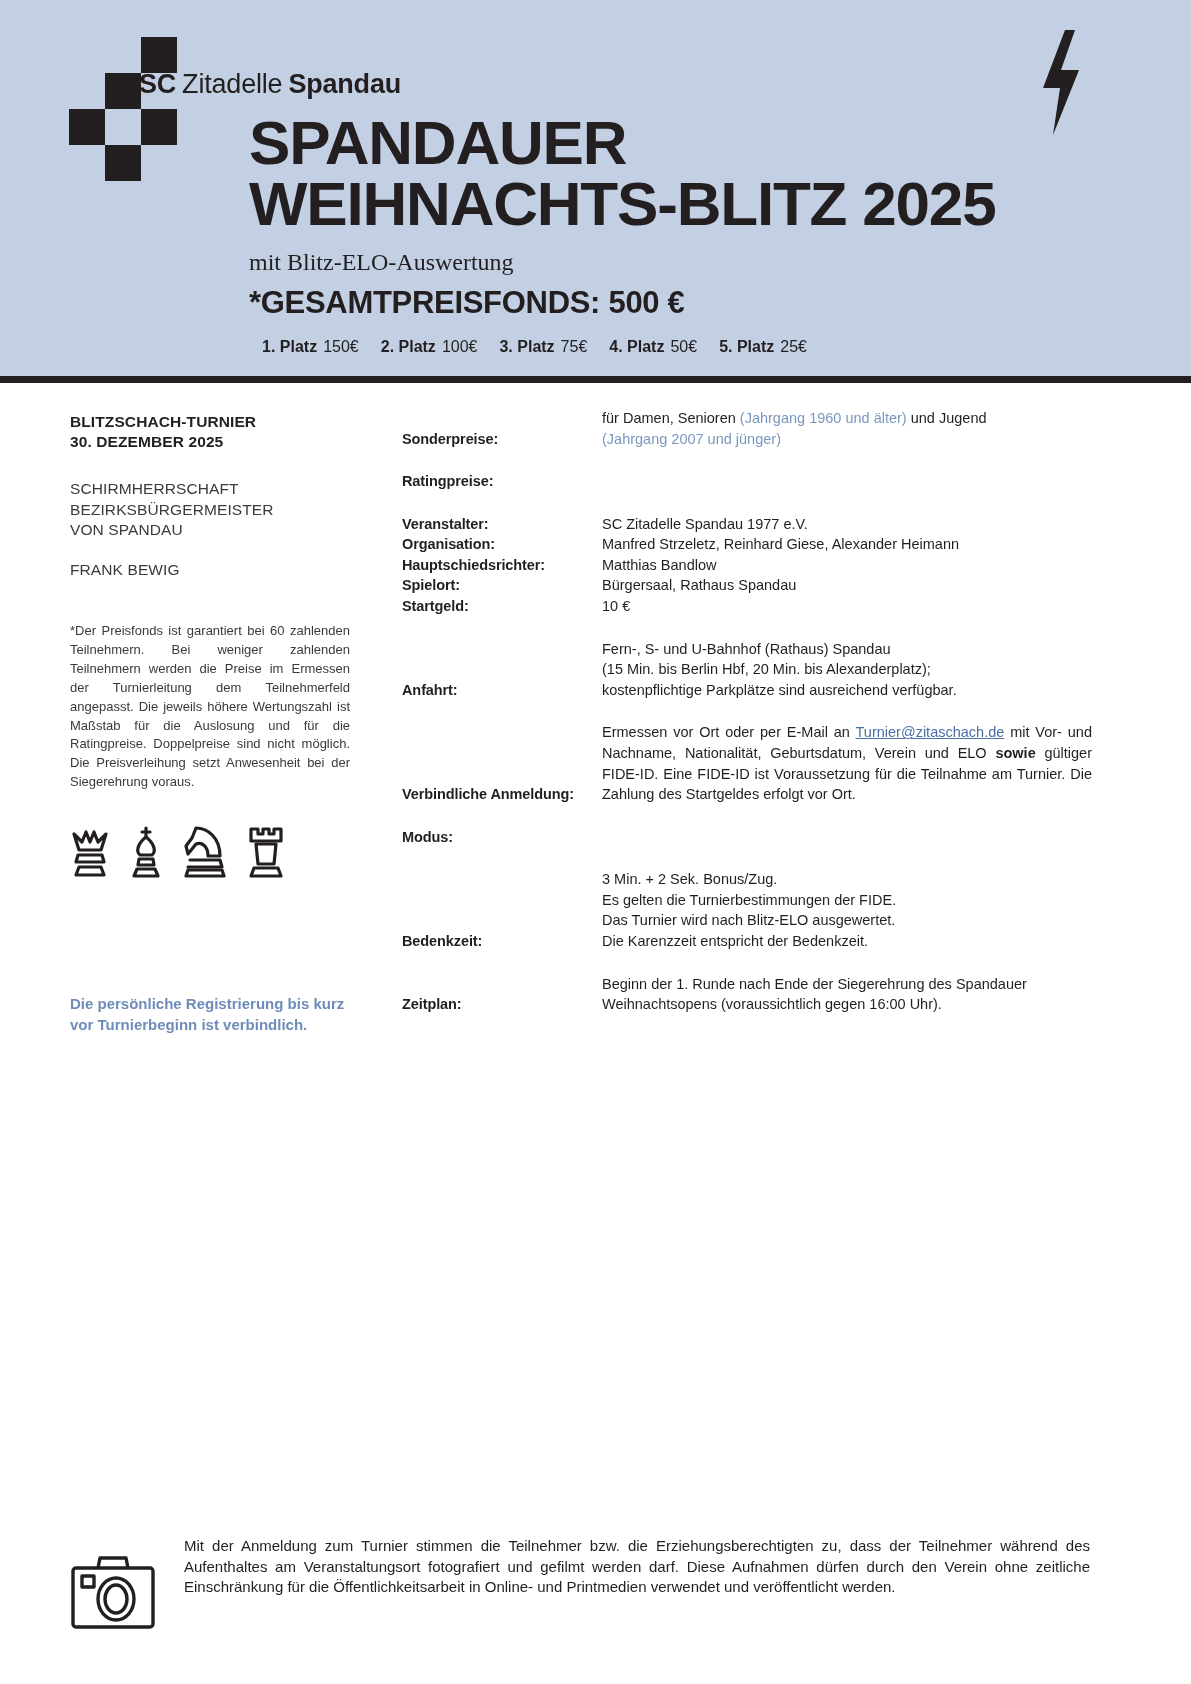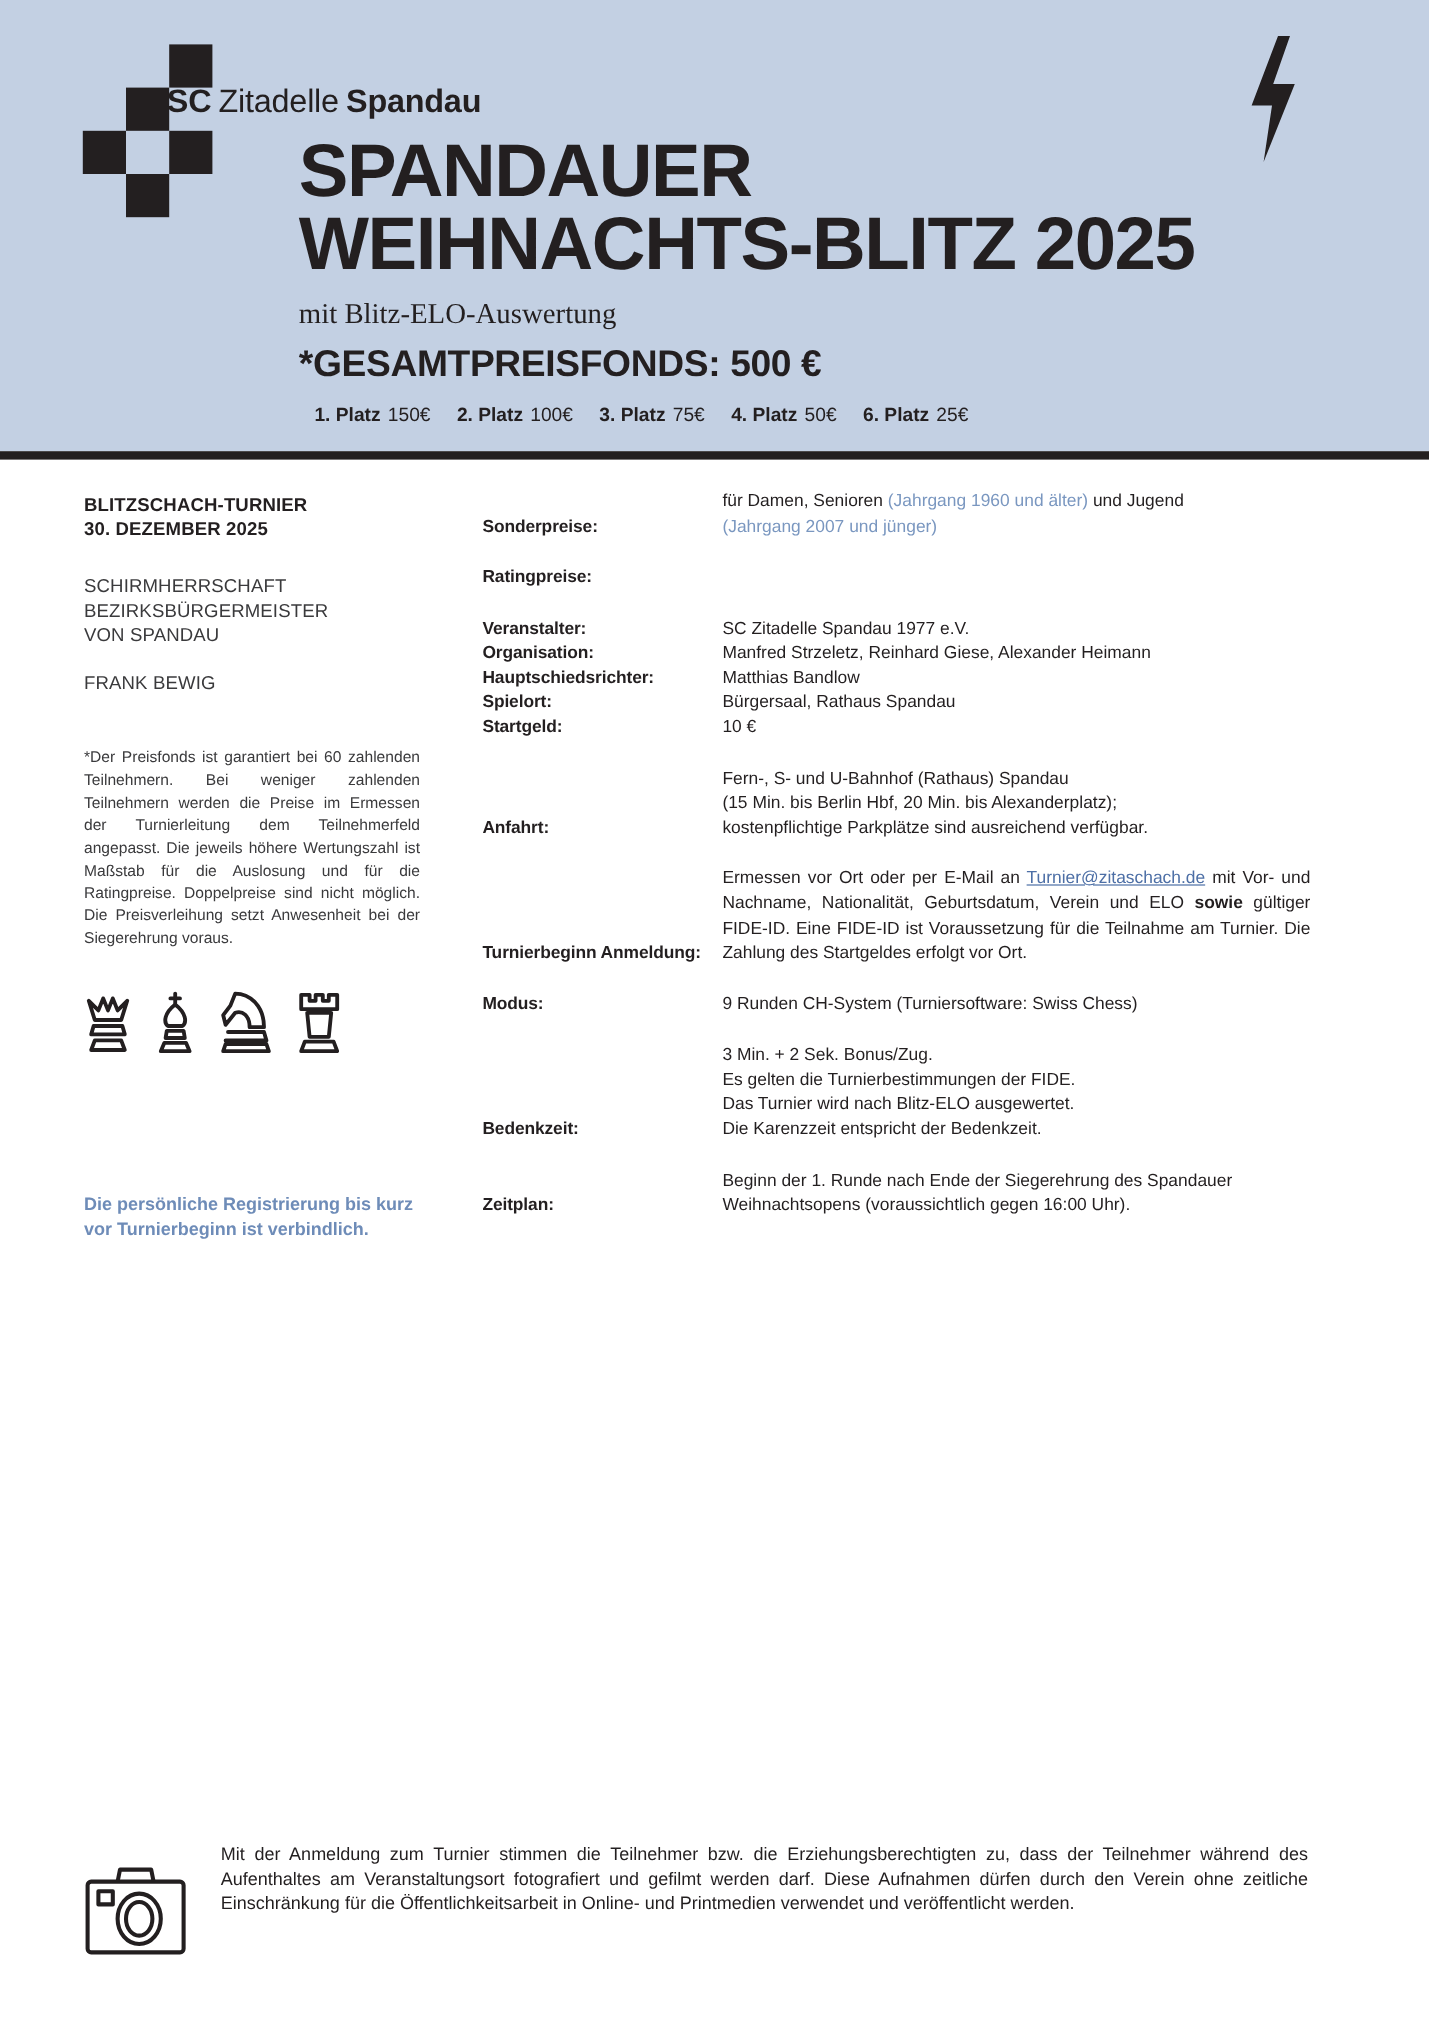--- a/index.html
+++ b/index.html
@@ -231,21 +231,21 @@
   </svg>
 
   <div class="title-block">
     <div class="title-line">SPANDAUER</div>
     <div class="title-line">WEIHNACHTS-BLITZ 2025</div>
     <div class="subtitle">mit Blitz-ELO-Auswertung</div>
     <div class="prizefund">*GESAMTPREISFONDS: 500 €</div>
   </div>
 
   <div class="prize-row">
-    <span class="pl">1. Platz</span><span class="amt">150€</span><span class="pl">2. Platz</span><span class="amt">100€</span><span class="pl">3. Platz</span><span class="amt">75€</span><span class="pl">4. Platz</span><span class="amt">50€</span><span class="pl">6. Platz</span><span class="amt last">25€</span>
+    <span class="pl">1. Platz</span><span class="amt">150€</span><span class="pl">2. Platz</span><span class="amt">100€</span><span class="pl">3. Platz</span><span class="amt">75€</span><span class="pl">4. Platz</span><span class="amt">50€</span><span class="pl">5. Platz</span><span class="amt last">25€</span>
   </div>
 </div>
 <div class="header-rule"></div>
 
 <div class="col-left">
   <div class="blk-head">BLITZSCHACH-TURNIER</div>
   <div class="blk-head">30. DEZEMBER 2025</div>
 
   <div class="gap-24"></div>
 
@@ -339,29 +339,28 @@
     <div class="val">
       <div>Fern-, S- und U-Bahnhof (Rathaus) Spandau</div>
       <div>(15 Min. bis Berlin Hbf, 20 Min. bis Alexanderplatz);</div>
       <div>kostenpflichtige Parkplätze sind ausreichend verfügbar.</div>
     </div>
   </div>
 
   <div class="rgap"></div>
 
   <div class="row">
-    <div class="lbl">Turnierbeginn Anmeldung:</div>
+    <div class="lbl">Verbindliche Anmeldung:</div>
     <div class="val just"><span>Ermessen vor Ort oder per E-Mail an </span><a class="mail" href="#">Turnier@zitaschach.de</a><span> mit Vor- und Nachname, Nationalität, Geburtsdatum, Verein und ELO </span><b>sowie</b><span> gültiger FIDE-ID. Eine FIDE-ID ist Voraussetzung für die Teilnahme am Turnier. Die Zahlung des Startgeldes erfolgt vor Ort.</span></div>
   </div>
 
   <div class="rgap"></div>
 
   <div class="row">
     <div class="lbl">Modus:</div>
-    <div class="val">9 Runden CH-System (Turniersoftware: Swiss Chess)</div>
   </div>
 
   <div class="rgap"></div>
 
   <div class="row">
     <div class="lbl">Bedenkzeit:</div>
     <div class="val">
       <div>3 Min. + 2 Sek. Bonus/Zug.</div>
       <div>Es gelten die Turnierbestimmungen der FIDE.</div>
       <div>Das Turnier wird nach Blitz-ELO ausgewertet.</div>

